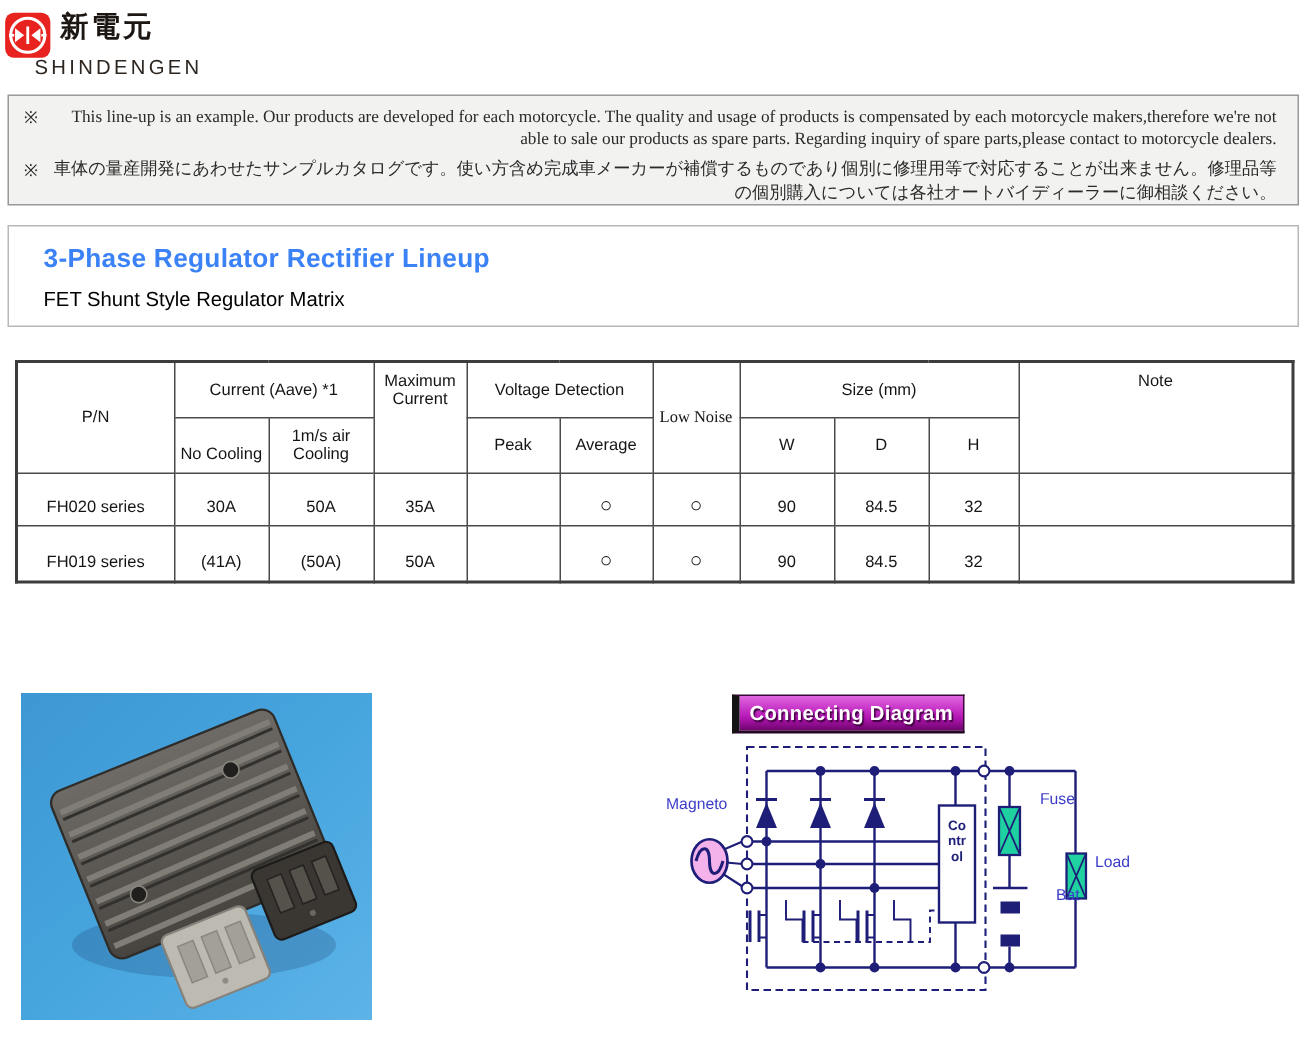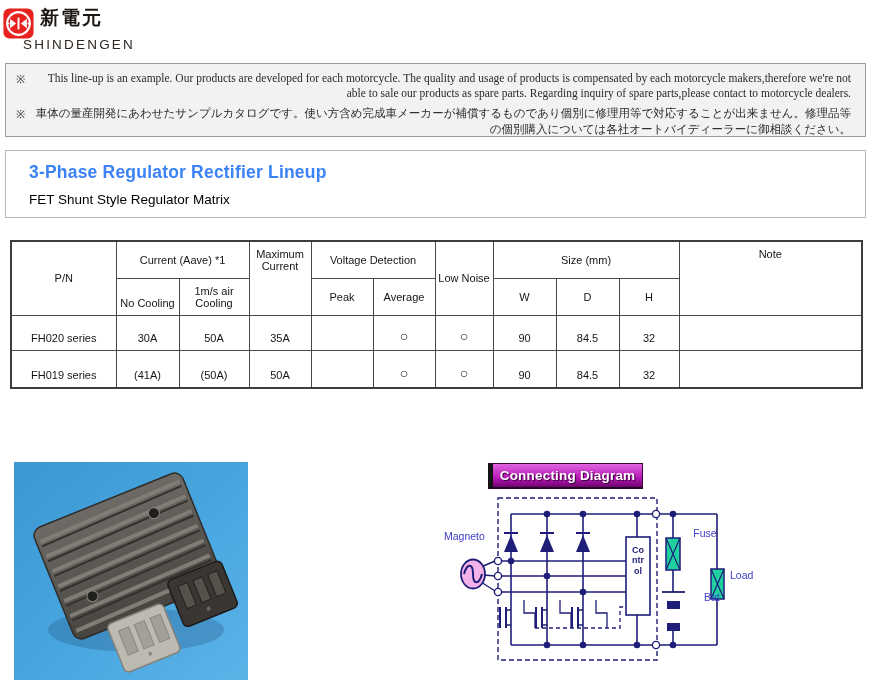--- a/index.html
+++ b/index.html
@@ -32,21 +32,21 @@
   #spec-table td, #spec-table th { border:1px solid #4a4a4a; text-align:center; font-weight:normal; padding:6px 2px; overflow:hidden; }
   #spec-table { border:2px solid #3d3d3d; }
   tr.hrow1 { height:37px; }
   tr.hrow2 { height:34px; }
   tr.drow1 { height:35px; }
   tr.drow2 { height:38px; }
   td.vtop { vertical-align:top; padding-top:3px; }
   td.vbottom { vertical-align:bottom; padding-bottom:3px;margin-top:40px; }
   td.data { vertical-align:bottom; padding-bottom:6px; }
   td.circ { font-size:14px; padding-bottom:4px; }
-  td.lownoise { vertical-align:middle; padding-top:14px; }
+  td.lownoise { vertical-align:middle; padding-top:14px;font-family:Liberation Serif, serif; }
   td.notecell { vertical-align:top; padding-top:12px; }
 
   
   #footnotes { position:absolute; left:15px; top:400px; font-size:11.5px; font-weight:bold; color:#18188c; line-height:15px; }
 
   
   #photo { position:absolute; left:14px; top:462px; width:234px; height:218px; }
 
   
   #diagram-banner { position:absolute; left:448px; top:463px; width:155px; height:26px;

